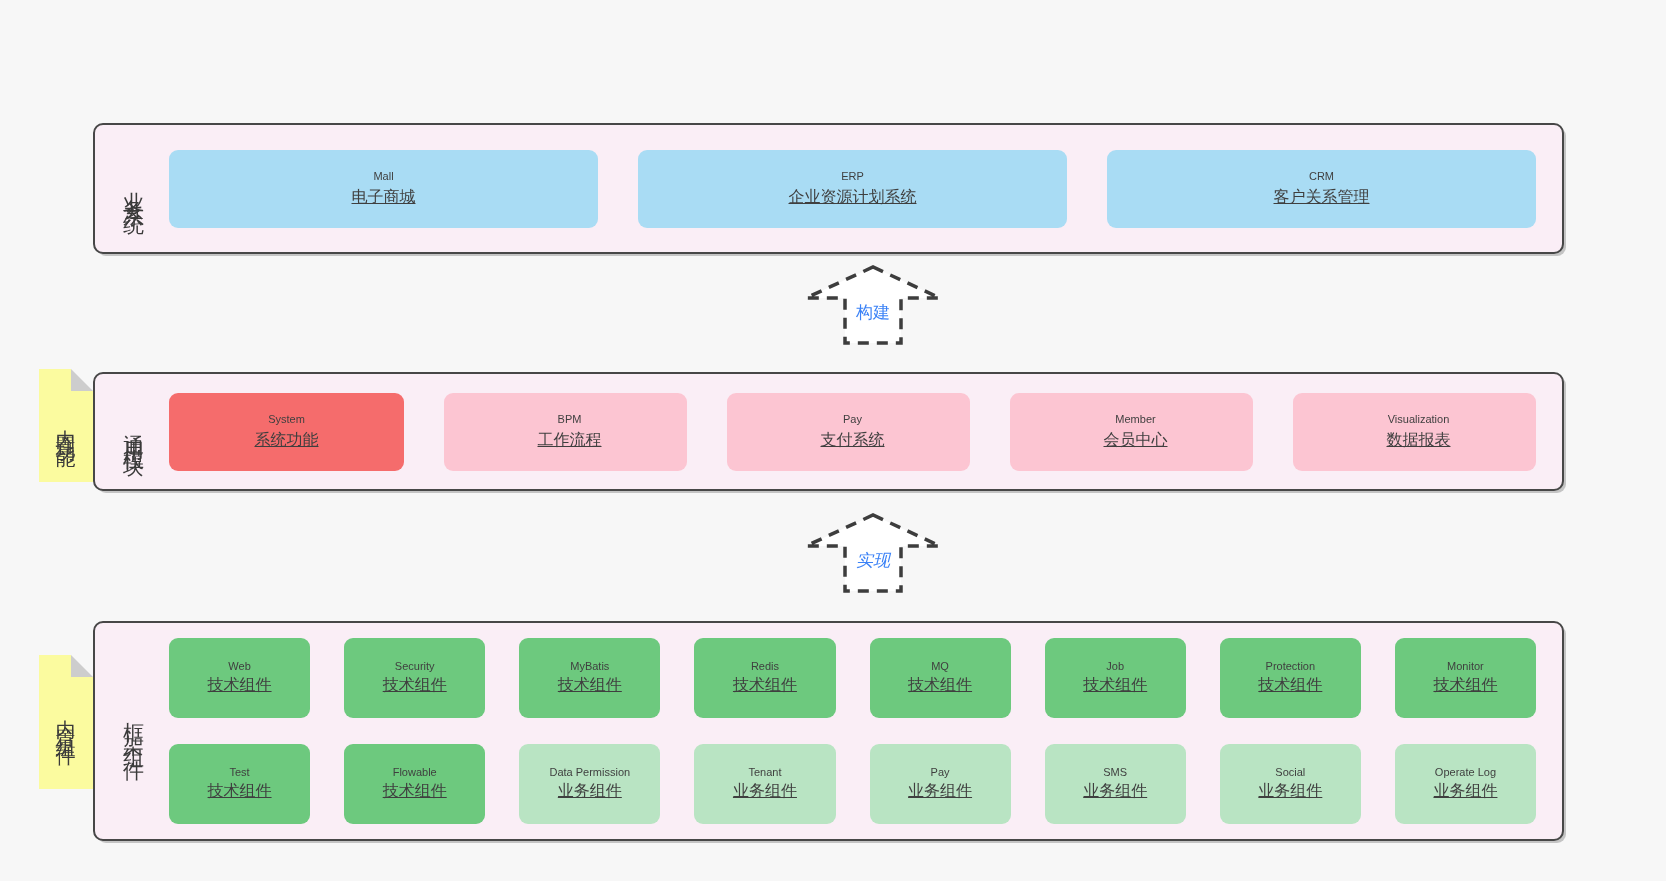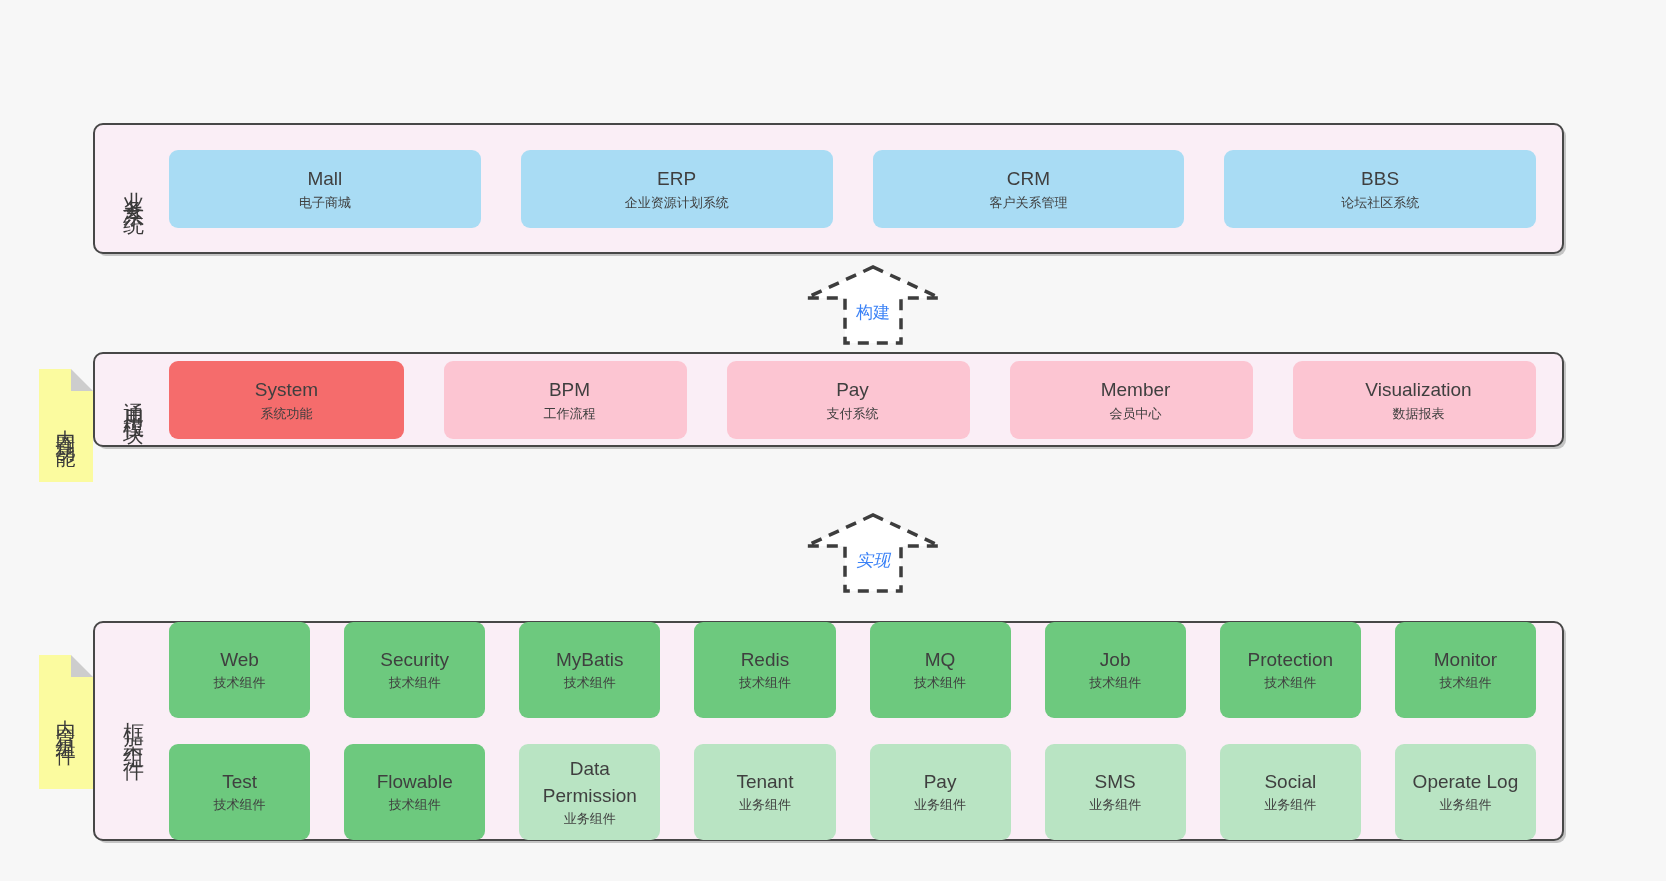--- a/index.html
+++ b/index.html
@@ -9,46 +9,46 @@
     font-family:"Liberation Sans","DejaVu Sans",sans-serif;
     color:#3f3f3f;
   }
   .panel{
     position:absolute;left:93px;width:1471px;box-sizing:border-box;
     background:#faeef6;border:2px solid #474747;border-radius:10px;
     box-shadow:3px 3px 0 -1px rgba(100,100,100,.35);
     display:flex;align-items:center;
   }
   #panel-business{top:123px;height:131px;}
-  #panel-modules{top:352px;height:95px;}
+  #panel-modules{top:372px;height:119px;}
   #panel-components{top:621px;height:220px;}
 
   .vlabel-wrap{width:46px;margin-left:16px;display:flex;justify-content:center;flex-shrink:0;}
   .vlabel{
     writing-mode:vertical-rl;text-orientation:upright;
     font-size:21px;color:#3a3a3a;line-height:1;letter-spacing:7px;
   }
   #panel-components .vlabel{letter-spacing:13px;}
 
   .boxes{flex:1;display:flex;gap:40px;padding:0 26px 0 12px;}
   .box{
     flex:1;height:78px;border-radius:9px;
     display:flex;flex-direction:column;align-items:center;justify-content:center;
     text-align:center;line-height:1.5;
   }
-  .box .en{font-size:19px;}
-  .box .zh{font-size:13px;}
+  .box .en{font-size:11px;}
+  .box .zh{font-size:16px;text-decoration:underline;}
   .blue{background:#a9dcf4;}
   .red{background:#f56c6c;}
   .pink{background:#fcc5d2;padding-left:8px;}
   .green{background:#6dc97e;}
   .green-light{background:#b9e4c3;}
 
   .grid{flex:1;display:grid;grid-template-columns:repeat(8,1fr);gap:26px 34px;padding:0 26px 0 12px;}
-  .grid .box{height:96px;flex:none;line-height:1.42;padding:0 6px;box-sizing:border-box;}
+  .grid .box{height:80px;flex:none;line-height:1.42;padding:0 6px;box-sizing:border-box;}
   .grid .box .en{max-width:118px;}
 
   .sticky{
     position:absolute;width:54px;background:#fbfb9f;z-index:3;
     display:flex;align-items:center;justify-content:center;
   }
   #sticky-modules{left:39px;top:369px;height:113px;}
   #sticky-components{left:39px;top:655px;height:134px;}
   .sticky::before{
     content:"";position:absolute;top:0;right:0;width:0;height:0;
@@ -83,24 +83,20 @@
       <div class="zh">电子商城</div>
     </div>
     <div class="box blue">
       <div class="en">ERP</div>
       <div class="zh">企业资源计划系统</div>
     </div>
     <div class="box blue">
       <div class="en">CRM</div>
       <div class="zh">客户关系管理</div>
     </div>
-    <div class="box blue">
-      <div class="en">BBS</div>
-      <div class="zh">论坛社区系统</div>
-    </div>
   </div>
 </div>
 
 <div class="arrow" id="arrow-build">
   <svg viewBox="0 0 150 82">
     <path d="M75 3 L142 34 L103 34 L103 79 L47 79 L47 34 L8 34 Z" fill="#ffffff" stroke="#3d3d3d" stroke-width="3.5" stroke-dasharray="11 8" stroke-linejoin="miter"></path>
   </svg>
   <span class="arrow-label">构建</span>
 </div>
 

